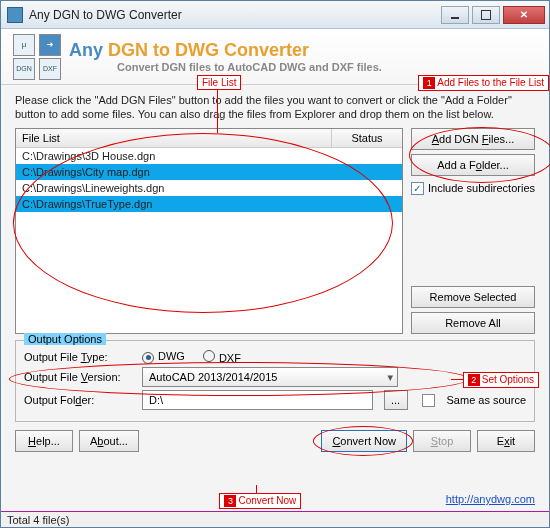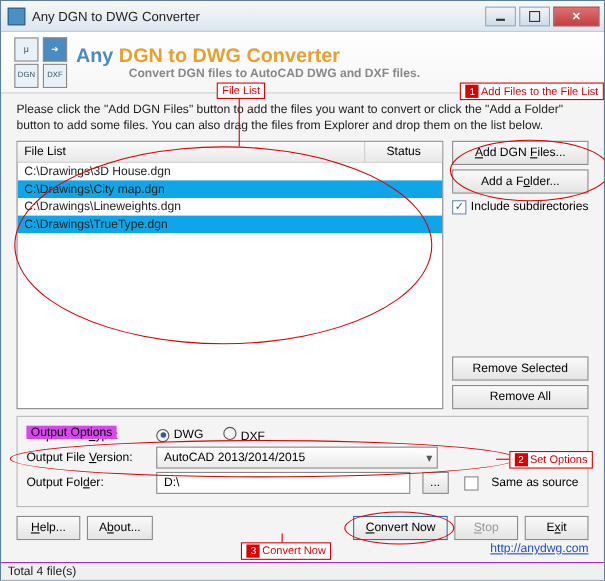--- a/index.html
+++ b/index.html
@@ -82,21 +82,21 @@
   .btn u { text-decoration: underline; }
   .checkbox-row { display:flex; align-items:center; gap:4px; font-size:11px; margin-top:2px;}
   .chk { width:13px; height:13px; border:1px solid #6a8bb0; background:#fff; display:flex; align-items:center; justify-content:center; color:#2a6090; font-size:10px;}
   .spacer { flex:1; }
   
   .output-group {
     border:1px solid #b8b8b8; margin-top:6px; padding:6px 8px 8px 8px;
     position:relative;
   }
   .output-group .legend {
-    position:absolute; top:-8px; left:8px; background:#d946ef; padding:0 4px; font-size:11px;margin-top:16px;
+    position:absolute; top:-8px; left:8px; background:#7dd3fc; padding:0 4px; font-size:11px;
   }
   .opt-row { display:flex; align-items:center; gap:8px; margin:3px 0; font-size:11px;}
   .opt-row .lbl { width:110px; }
   .radio-group { display:flex; gap:18px; align-items:center;}
   .radio { width:12px; height:12px; border:1px solid #555; border-radius:50%; display:inline-flex; align-items:center; justify-content:center; margin-right:4px;}
   .radio.checked::after { content:''; width:5px; height:5px; background:#2a6090; border-radius:50%;}
   .select {
     flex:1; height:20px; border:1px solid #888; background:linear-gradient(#fff,#eaeaea);
     display:flex; align-items:center; padding:0 18px 0 6px; position:relative; font-size:11px;
   }
@@ -238,21 +238,21 @@
       <div style="position:relative;">
         <div class="ellipse" style="top:-4px; left:-8px; width:100px; height:30px;"></div>
         <div class="btn primary"><u>C</u>onvert Now</div>
       </div>
       <div class="btn disabled"><u>S</u>top</div>
       <div class="btn">
           <span>E<u>x</u>it</span>
         </div>
     </div>
 
-    <div style="display:flex;">
+    <div style="display:flex;margin-top:39px;">
       <div style="flex:1; text-align:center; position:relative;">
         <div class="anno-line" style="top:-6px; left:56%; width:1px; height:10px;"></div>
         <div class="anno-callout" style="position:relative; display:inline-block; top:2px; left:30px;">
           <span class="anno-num">3</span><span>Convert Now</span>
         </div>
       </div>
       <div class="link-row">
         <span class="link">http://anydwg.com</span>
       </div>
     </div>

